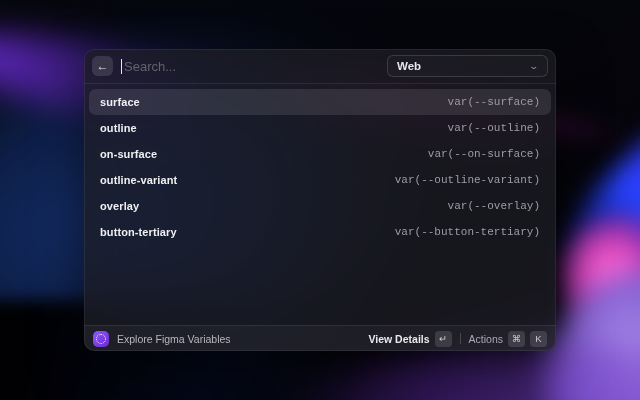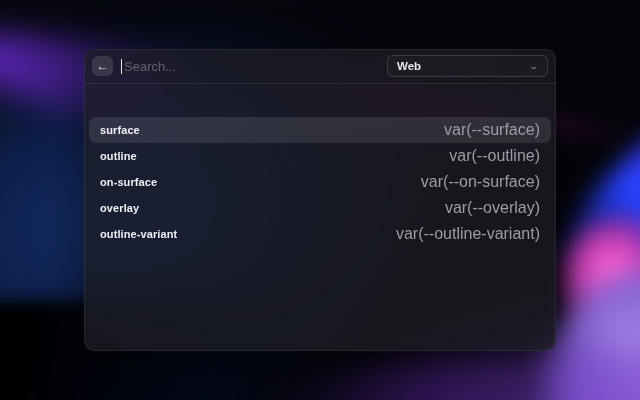--- a/index.html
+++ b/index.html
@@ -63,23 +63,23 @@
     border:1px solid rgba(255,255,255,.14);background:rgba(255,255,255,.02);
     display:flex;align-items:center;justify-content:space-between;
     padding:0 9px;box-sizing:border-box;cursor:pointer;}
   .dropdown-label{font-size:11.5px;font-weight:700;color:#e6e6ec;}
   .dropdown-chevron{font-size:9px;color:#97979f;transform:scaleX(1.4);}
 
   
   .list{flex:1;padding:5px 5px 4px 5px;overflow:hidden;}
   .row{height:26px;display:flex;align-items:center;justify-content:space-between;
     padding:0 11px;border-radius:7px;cursor:pointer;}
-  .row.selected{background:rgba(255,255,255,.10);margin-top:28px;}
+  .row.selected{background:rgba(255,255,255,.10);}
   .row-label{font-size:11px;font-weight:700;color:#f0f0f3;letter-spacing:.1px;}
-  .row-value{font-size:16px;font-weight:400;color:#9d9da6;}
+  .row-value{font-size:11px;font-weight:400;color:#9d9da6;font-family:Liberation Mono, monospace;}
 
   
   .footer{height:25px;flex:0 0 25px;display:flex;align-items:center;
     padding:0 9px;border-top:1px solid rgba(255,255,255,.08);
     background:rgba(255,255,255,.035);}
   .logo{width:16px;height:16px;border-radius:5px;flex:0 0 auto;
     background:linear-gradient(135deg,#8b5cf6,#6d28d9);
     display:flex;align-items:center;justify-content:center;}
   .logo-ring{width:8px;height:8px;border:1.6px dotted #ffffff;border-radius:50%;}
   .footer-app{margin-left:8px;font-size:10.5px;color:#b7b7bf;flex:1;}
@@ -128,23 +128,46 @@
       </div>
       <div class="row">
         <span class="row-label">outline</span>
         <span class="row-value">var(--outline)</span>
       </div>
       <div class="row">
         <span class="row-label">on-surface</span>
         <span class="row-value">var(--on-surface)</span>
       </div>
       <div class="row">
+        <span class="row-label">outline-variant</span>
+        <span class="row-value">var(--outline-variant)</span>
+      </div>
+      <div class="row">
         <span class="row-label">overlay</span>
         <span class="row-value">var(--overlay)</span>
       </div>
       <div class="row">
-        <span class="row-label">outline-variant</span>
-        <span class="row-value">var(--outline-variant)</span>
+        <span class="row-label">button-tertiary</span>
+        <span class="row-value">var(--button-tertiary)</span>
       </div>
     </div>
 
+  <div class="footer">
+    <div class="logo">
+      <div class="logo-ring"></div>
+    </div>
+    <div class="footer-app">Explore Figma Variables</div>
+
+    <div class="footer-action">
+      <span class="footer-action-label">View Details</span>
+      <span class="kbd">↵</span>
+    </div>
+
+    <div class="footer-sep"></div>
+
+    <div class="footer-action">
+      <span class="footer-action-label dim">Actions</span>
+      <span class="kbd">⌘</span>
+      <span class="kbd">K</span>
+    </div>
+  </div>
 
 </div>
 
 </body></html>

